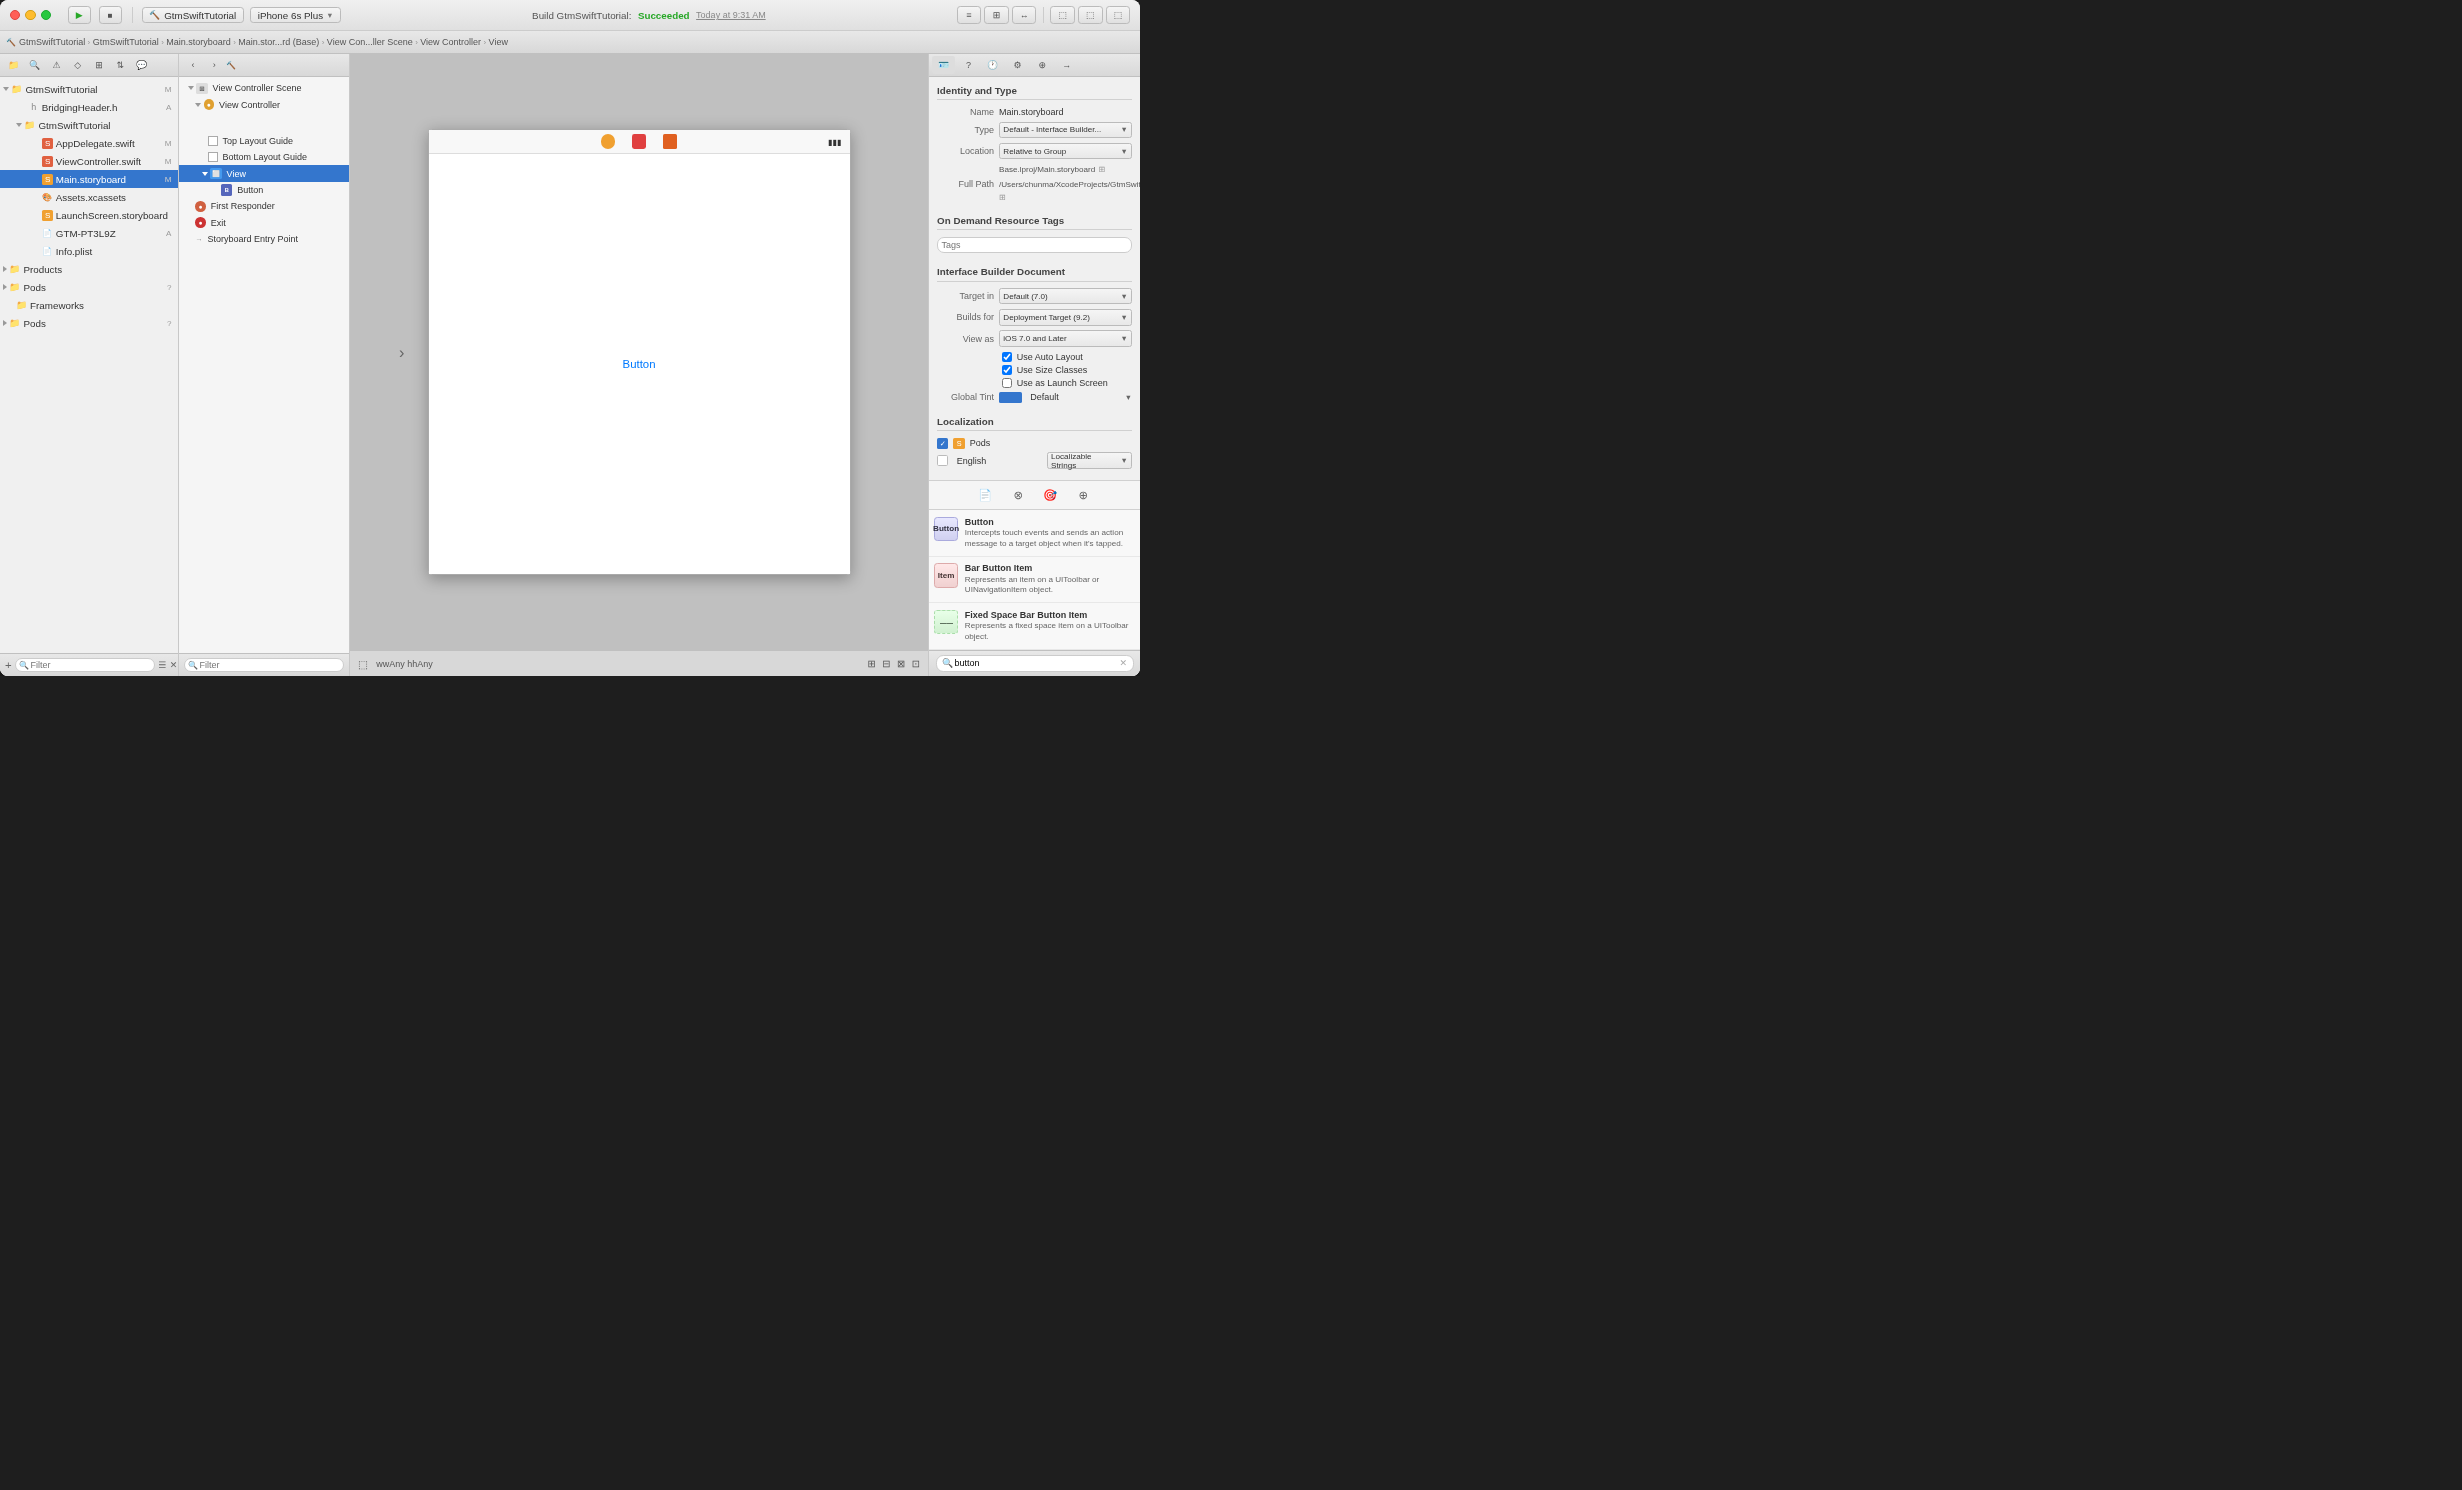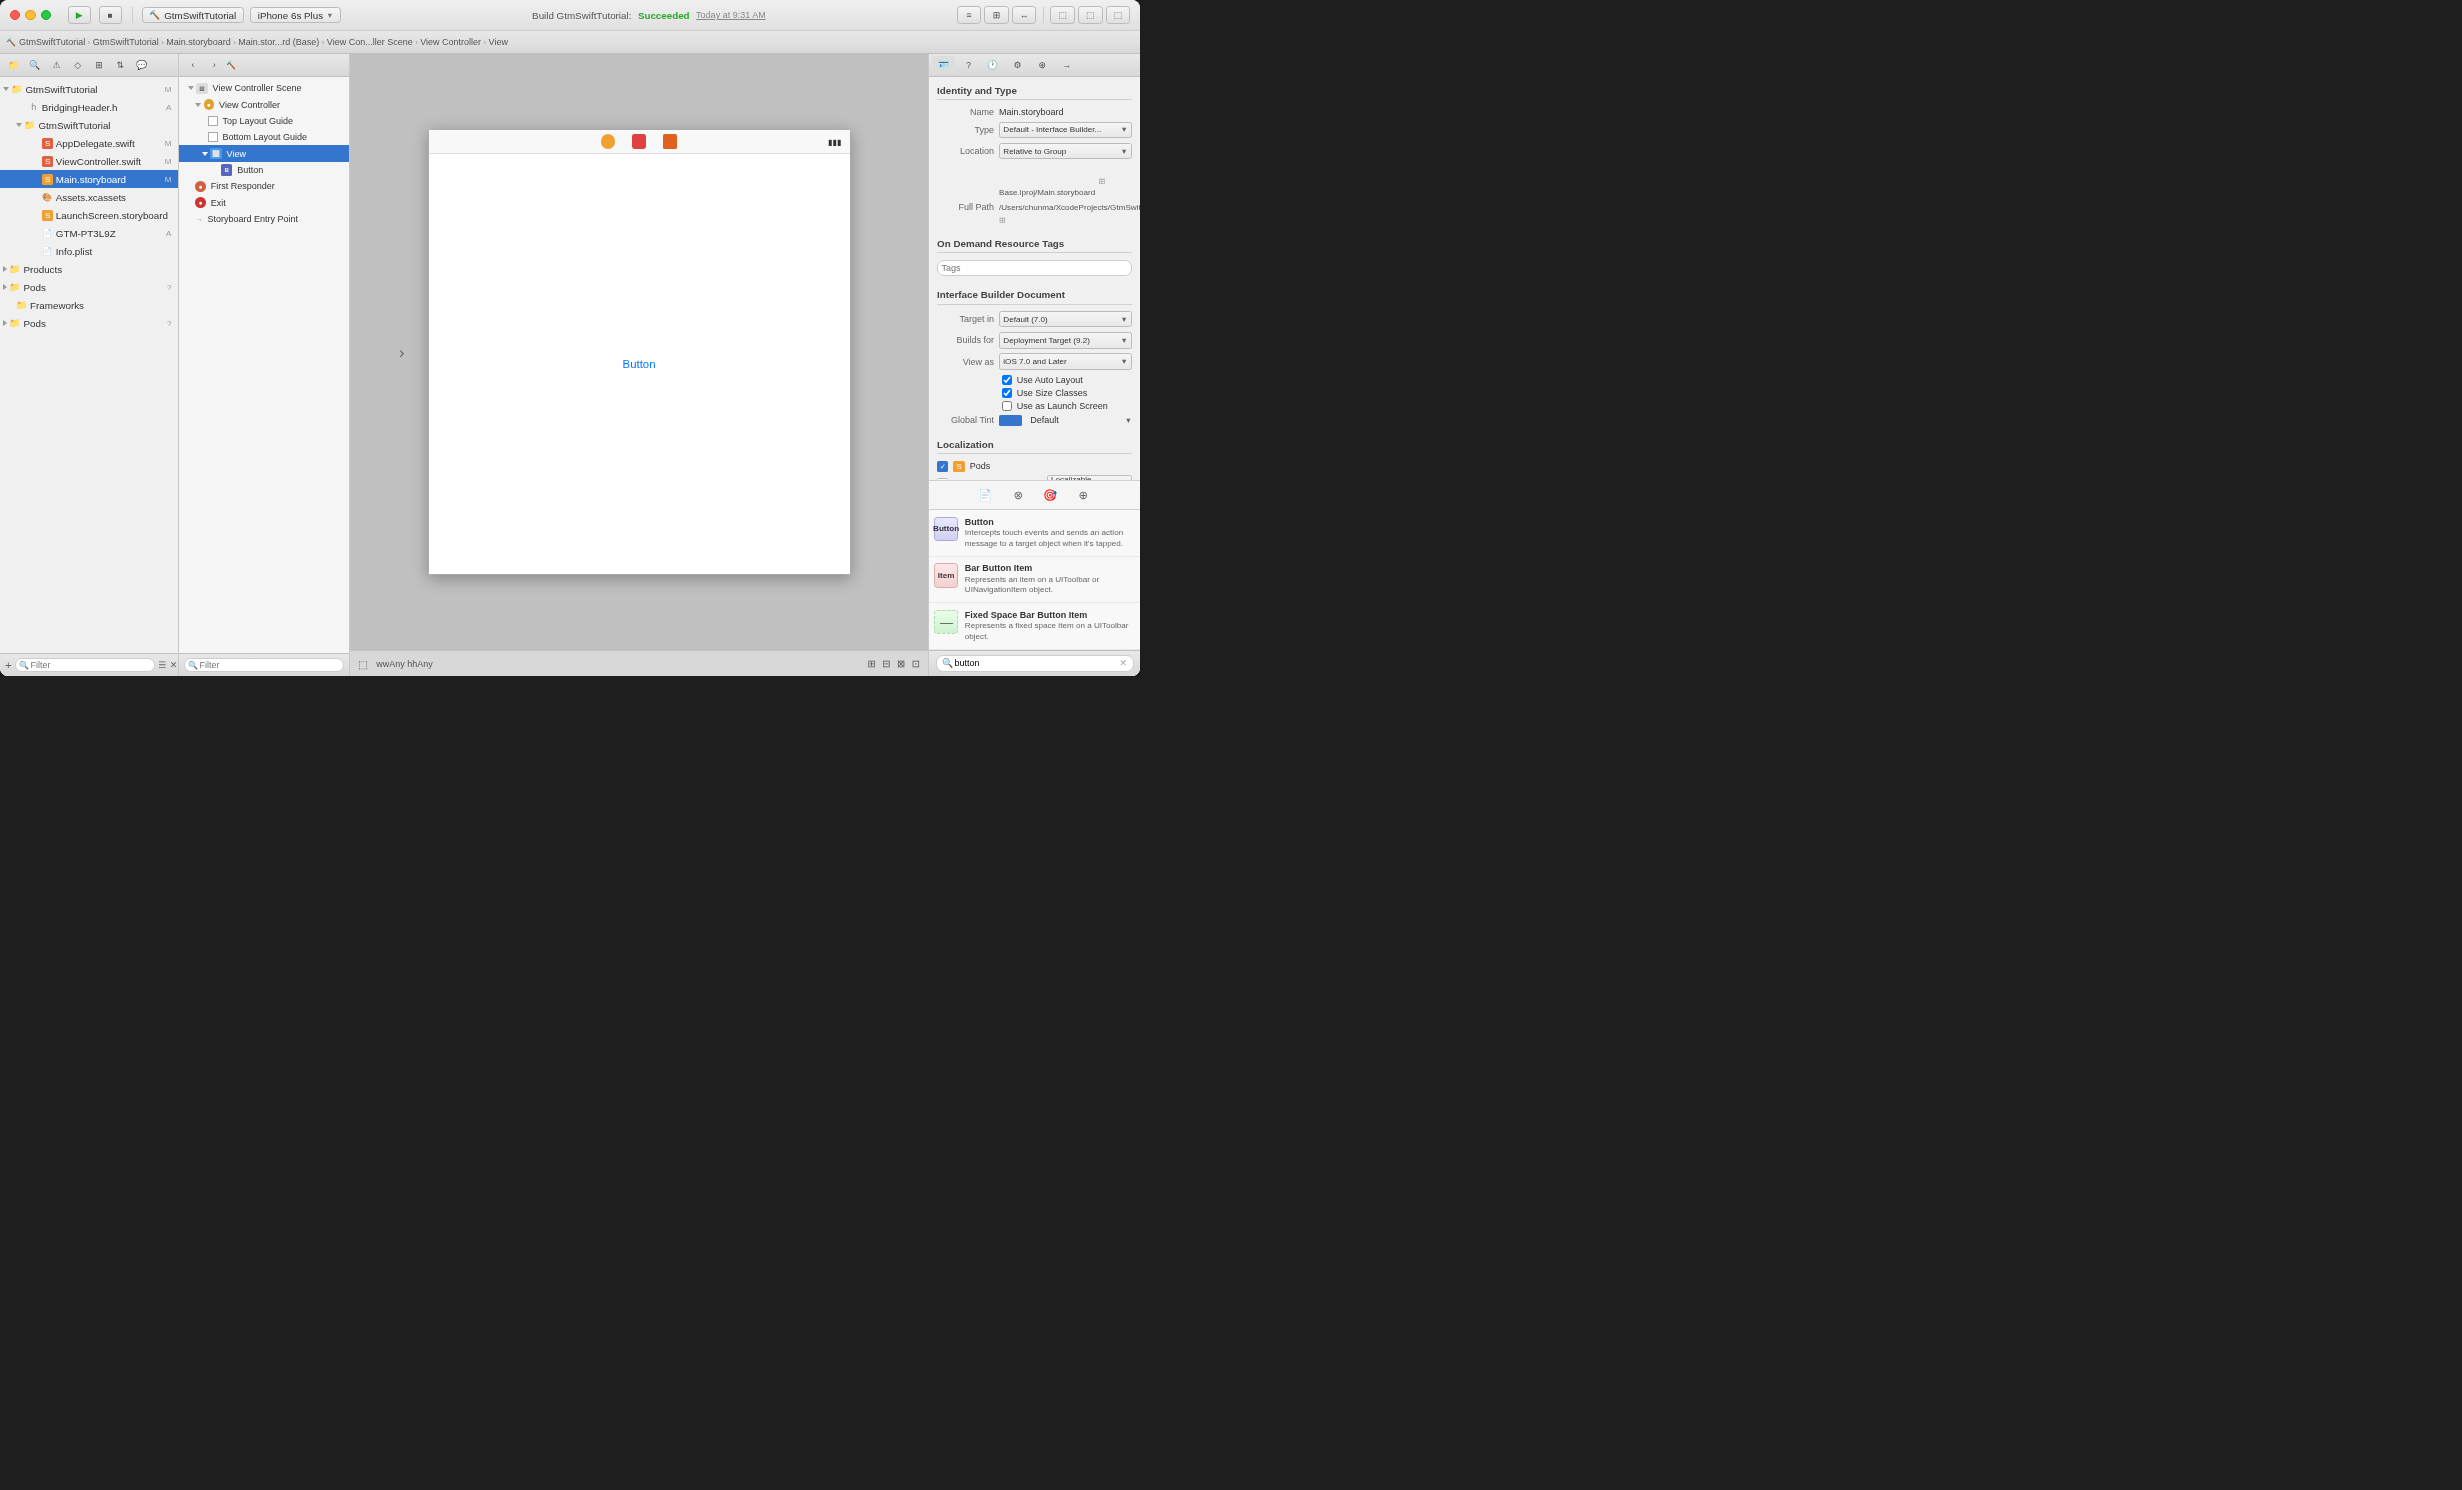--- a/index.html
+++ b/index.html
@@ -974,21 +974,21 @@
           <span style="width:11.4px;height:11.4px;background:#ddd;border-radius:1.6px;display:inline-block;font-size:6.5px;text-align:center;line-height:11.4px;">⊞</span>
           <span style="margin-left:2.4px;">View Controller Scene</span>
         </div>
 
         <div class="nav-tree-item" style="padding-left:16.3px;">
           <span class="triangle-down"></span>
           <span class="circle-icon ci-yellow" style="font-size:6.5px;">●</span>
           <span style="margin-left:2.4px;">View Controller</span>
         </div>
 
-        <div class="nav-tree-item" style="padding-left:29px;">
+        <div class="nav-tree-item" style="padding-left:29px;margin-top:20px;">
           <span class="rect-icon"></span>
           <span style="margin-left:2.4px;">Top Layout Guide</span>
         </div>
 
         <div class="nav-tree-item" style="padding-left:29px;">
           <span class="rect-icon"></span>
           <span style="margin-left:2.4px;">Bottom Layout Guide</span>
         </div>
 
         <div class="nav-tree-item" style="padding-left:23px;background:#3476cd;color:white;">
@@ -1099,21 +1099,21 @@
               <div class="panel-select-display">
                 <span style="font-size:8.1px;">Relative to Group</span>
                 <span class="arrow">▼</span>
               </div>
             </div>
           </div>
 
           <div class="panel-row">
             <span class="panel-label"></span>
             <div style="flex:1;display:flex;align-items:center;gap:3.3px;">
-              <span style="font-size:8.1px;color:#555;margin-top:24px;">Base.lproj/Main.storyboard</span>
+              <span style="font-size:8.1px;color:#555;">Base.lproj/Main.storyboard</span>
               <span style="font-size:8.1px;color:#999;cursor:pointer;">⊞</span>
             </div>
           </div>
 
           <div class="panel-row" style="align-items:flex-start;">
             <span class="panel-label">Full Path</span>
             <div style="flex:1;">
               <div class="panel-full-path">/Users/chunma/XcodeProjects/GtmSwiftTutorial/GtmSwiftTutorial/Base.lproj/Main.storyboard</div>
               <span style="font-size:8.1px;color:#999;cursor:pointer;">⊞</span>
             </div>

